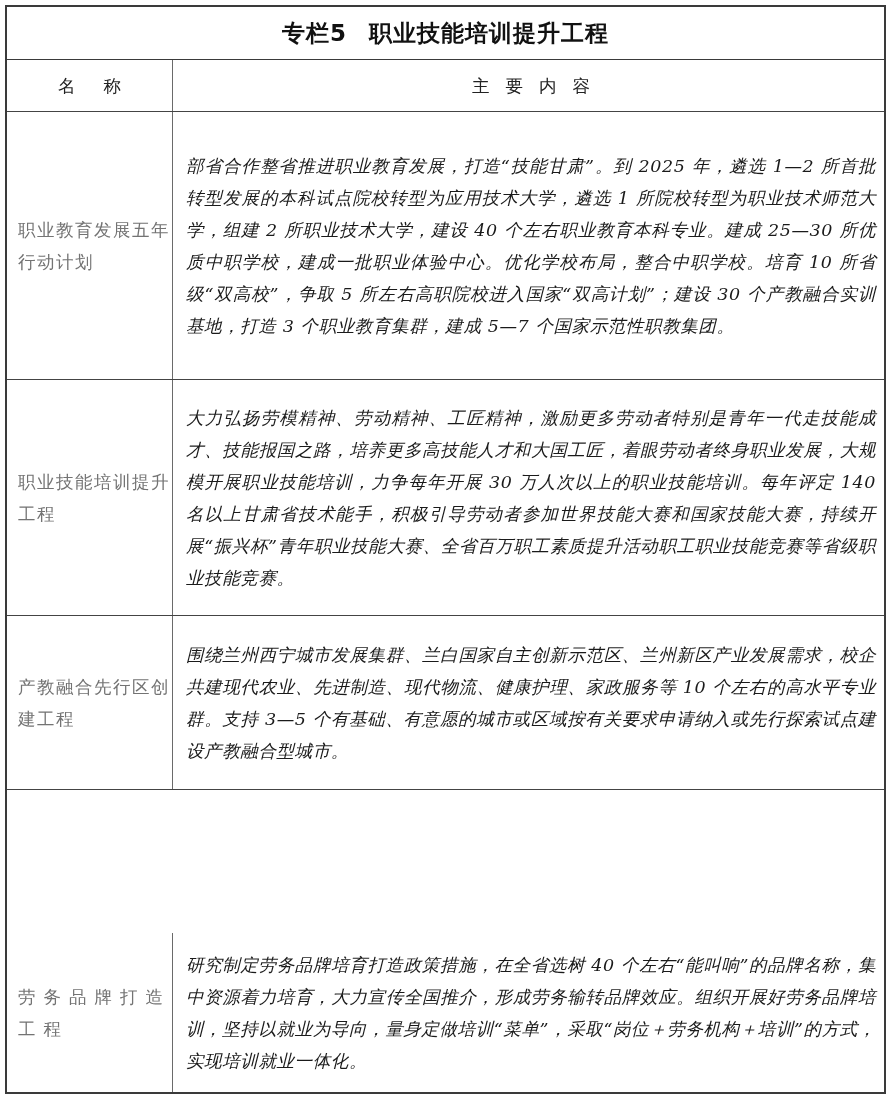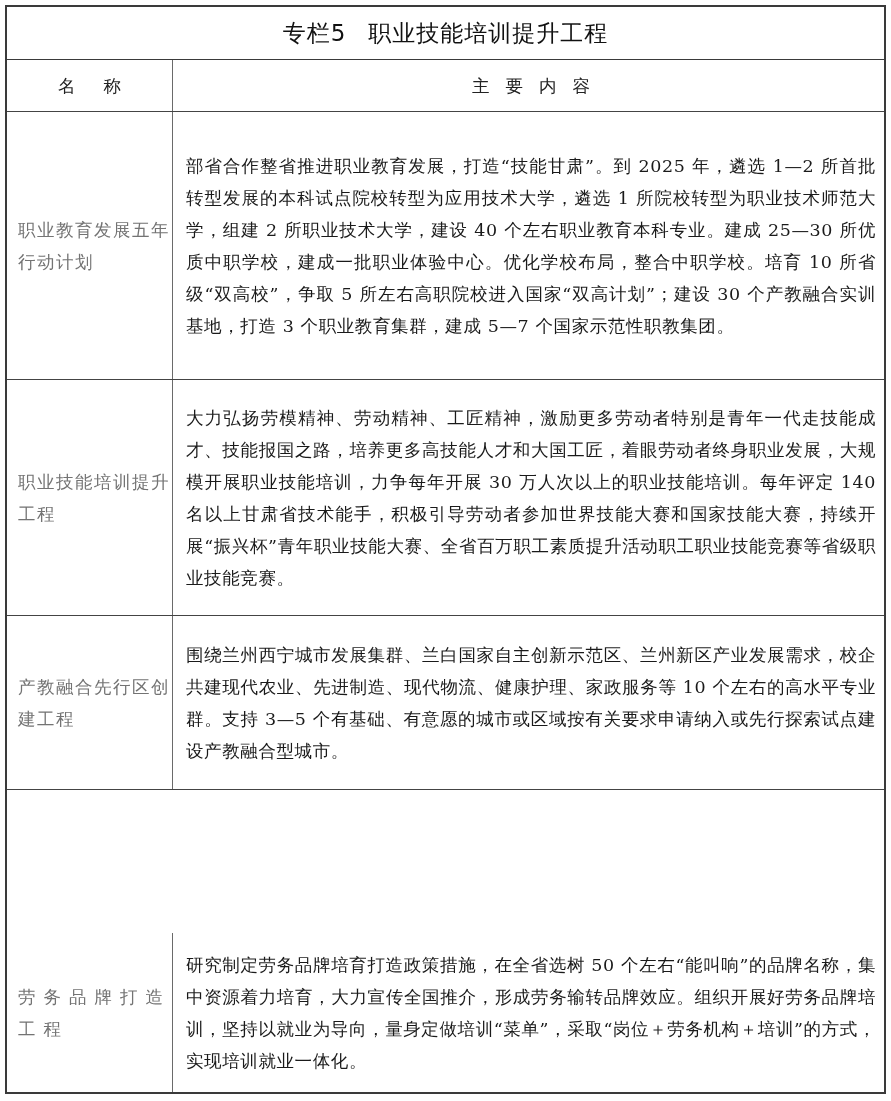--- a/index.html
+++ b/index.html
@@ -2,30 +2,30 @@
 <html><head>
 <meta charset="utf-8">
 <style>
   html, body { margin: 0; padding: 0; background: #ffffff; }
   body { width: 891px; height: 1101px; position: relative; overflow: hidden;
          font-family: "DejaVu Serif", "Liberation Serif", serif; color: #1a1a1a; }
   .table { position: absolute; left: 5px; top: 5px; width: 881px; height: 1089px;
            border: 2px solid #3a3a3a; box-sizing: border-box; }
   .title-row { position: absolute; left: 0; top: 0; right: 0; height: 52px;
                border-bottom: 1.5px solid #3a3a3a; display: flex; align-items: center; justify-content: center; }
-  .title { font-family: "DejaVu Sans", "Liberation Sans", sans-serif; font-weight: normal; font-size: 23px; letter-spacing: 1px; color: #111; }
+  .title { font-family: "DejaVu Sans", "Liberation Sans", sans-serif; font-weight: bold; font-size: 23px; letter-spacing: 1px; color: #111; }
   .title .num { margin-right: 22px; }
   .row { position: absolute; left: 0; right: 0; border-bottom: 1.5px solid #444; box-sizing: border-box; }
   .row.last { border-bottom: none; }
   .cell-name { position: absolute; left: 0; top: 0; bottom: 0; width: 166px; border-right: 1.5px solid #6a6a6a;
                display: flex; align-items: center; box-sizing: border-box; padding-left: 11px; }
   .cell-content { position: absolute; left: 166px; top: 0; bottom: 0; right: 0; display: flex; align-items: center;
                   padding-left: 13px; padding-right: 8px; box-sizing: border-box; }
   .name-text { font-size: 17.5px; line-height: 32px; color: #737373; letter-spacing: 1.5px; }
-  .content-text { font-size: 17.5px; line-height: 32px; color: #1a1a1a; text-align: justify; letter-spacing: 0.6px; }
+  .content-text { font-size: 17.5px; line-height: 32px; color: #1a1a1a; text-align: justify; letter-spacing: 0.6px; font-style: italic; }
   .hdr .cell-name { justify-content: center; padding-left: 0; }
   .hdr .cell-content { justify-content: center; align-items: center; }
   .hdr-text { font-size: 17.5px; letter-spacing: 16px; color: #222; }
   .wide-name { letter-spacing: 8px; }
 </style>
 </head>
 <body>
 
 <div class="table">
   <div class="title-row">
@@ -69,16 +69,16 @@
       <span class="content-text">围绕兰州西宁城市发展集群、兰白国家自主创新示范区、兰州新区产业发展需求，校企共建现代农业、先进制造、现代物流、健康护理、家政服务等 10 个左右的高水平专业群。支持 3—5 个有基础、有意愿的城市或区域按有关要求申请纳入或先行探索试点建设产教融合型城市。</span>
     </div>
   </div>
 
 
   <div class="row last" style="top:926px;height:159px;">
     <div class="cell-name">
       <span class="name-text wide-name">劳务品牌打造工程</span>
     </div>
     <div class="cell-content">
-      <span class="content-text">研究制定劳务品牌培育打造政策措施，在全省选树 50 个左右“能叫响”的品牌名称，集中资源着力培育，大力宣传全国推介，形成劳务输转品牌效应。组织开展好劳务品牌培训，坚持以就业为导向，量身定做培训“菜单”，采取“岗位＋劳务机构＋培训”的方式，实现培训就业一体化。</span>
+      <span class="content-text">研究制定劳务品牌培育打造政策措施，在全省选树 40 个左右“能叫响”的品牌名称，集中资源着力培育，大力宣传全国推介，形成劳务输转品牌效应。组织开展好劳务品牌培训，坚持以就业为导向，量身定做培训“菜单”，采取“岗位＋劳务机构＋培训”的方式，实现培训就业一体化。</span>
     </div>
   </div>
 </div>
 
 </body></html>

